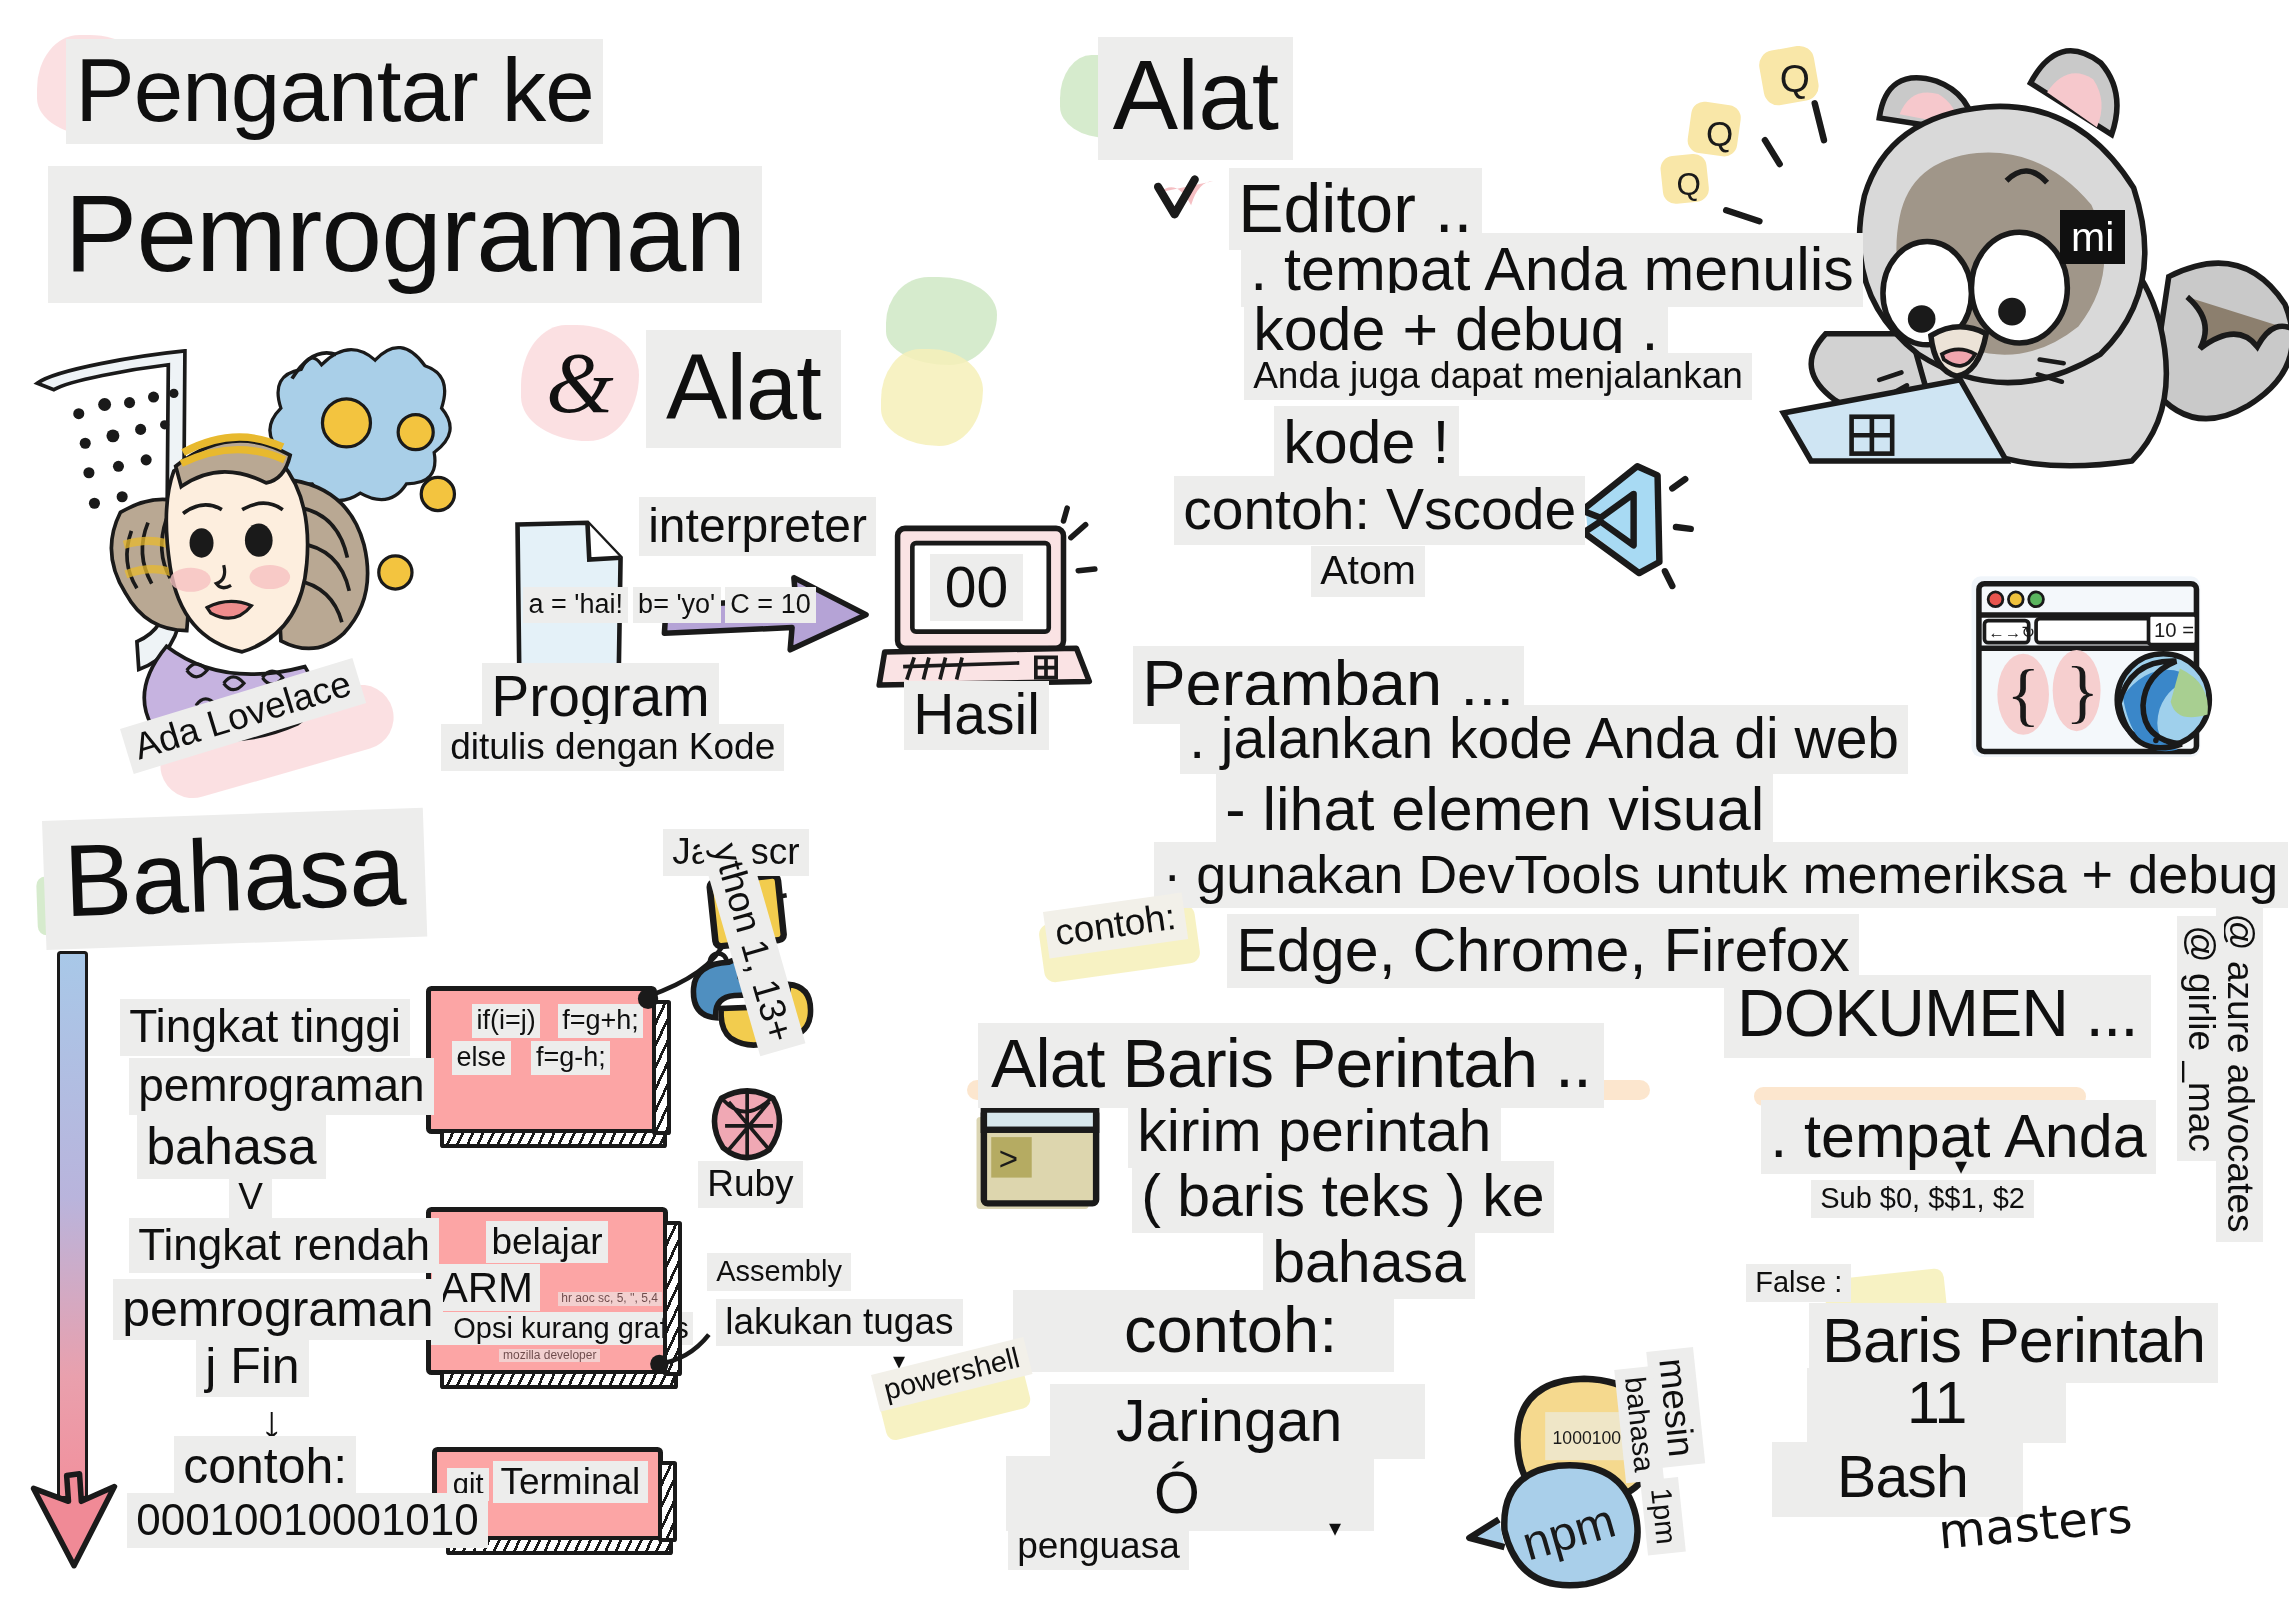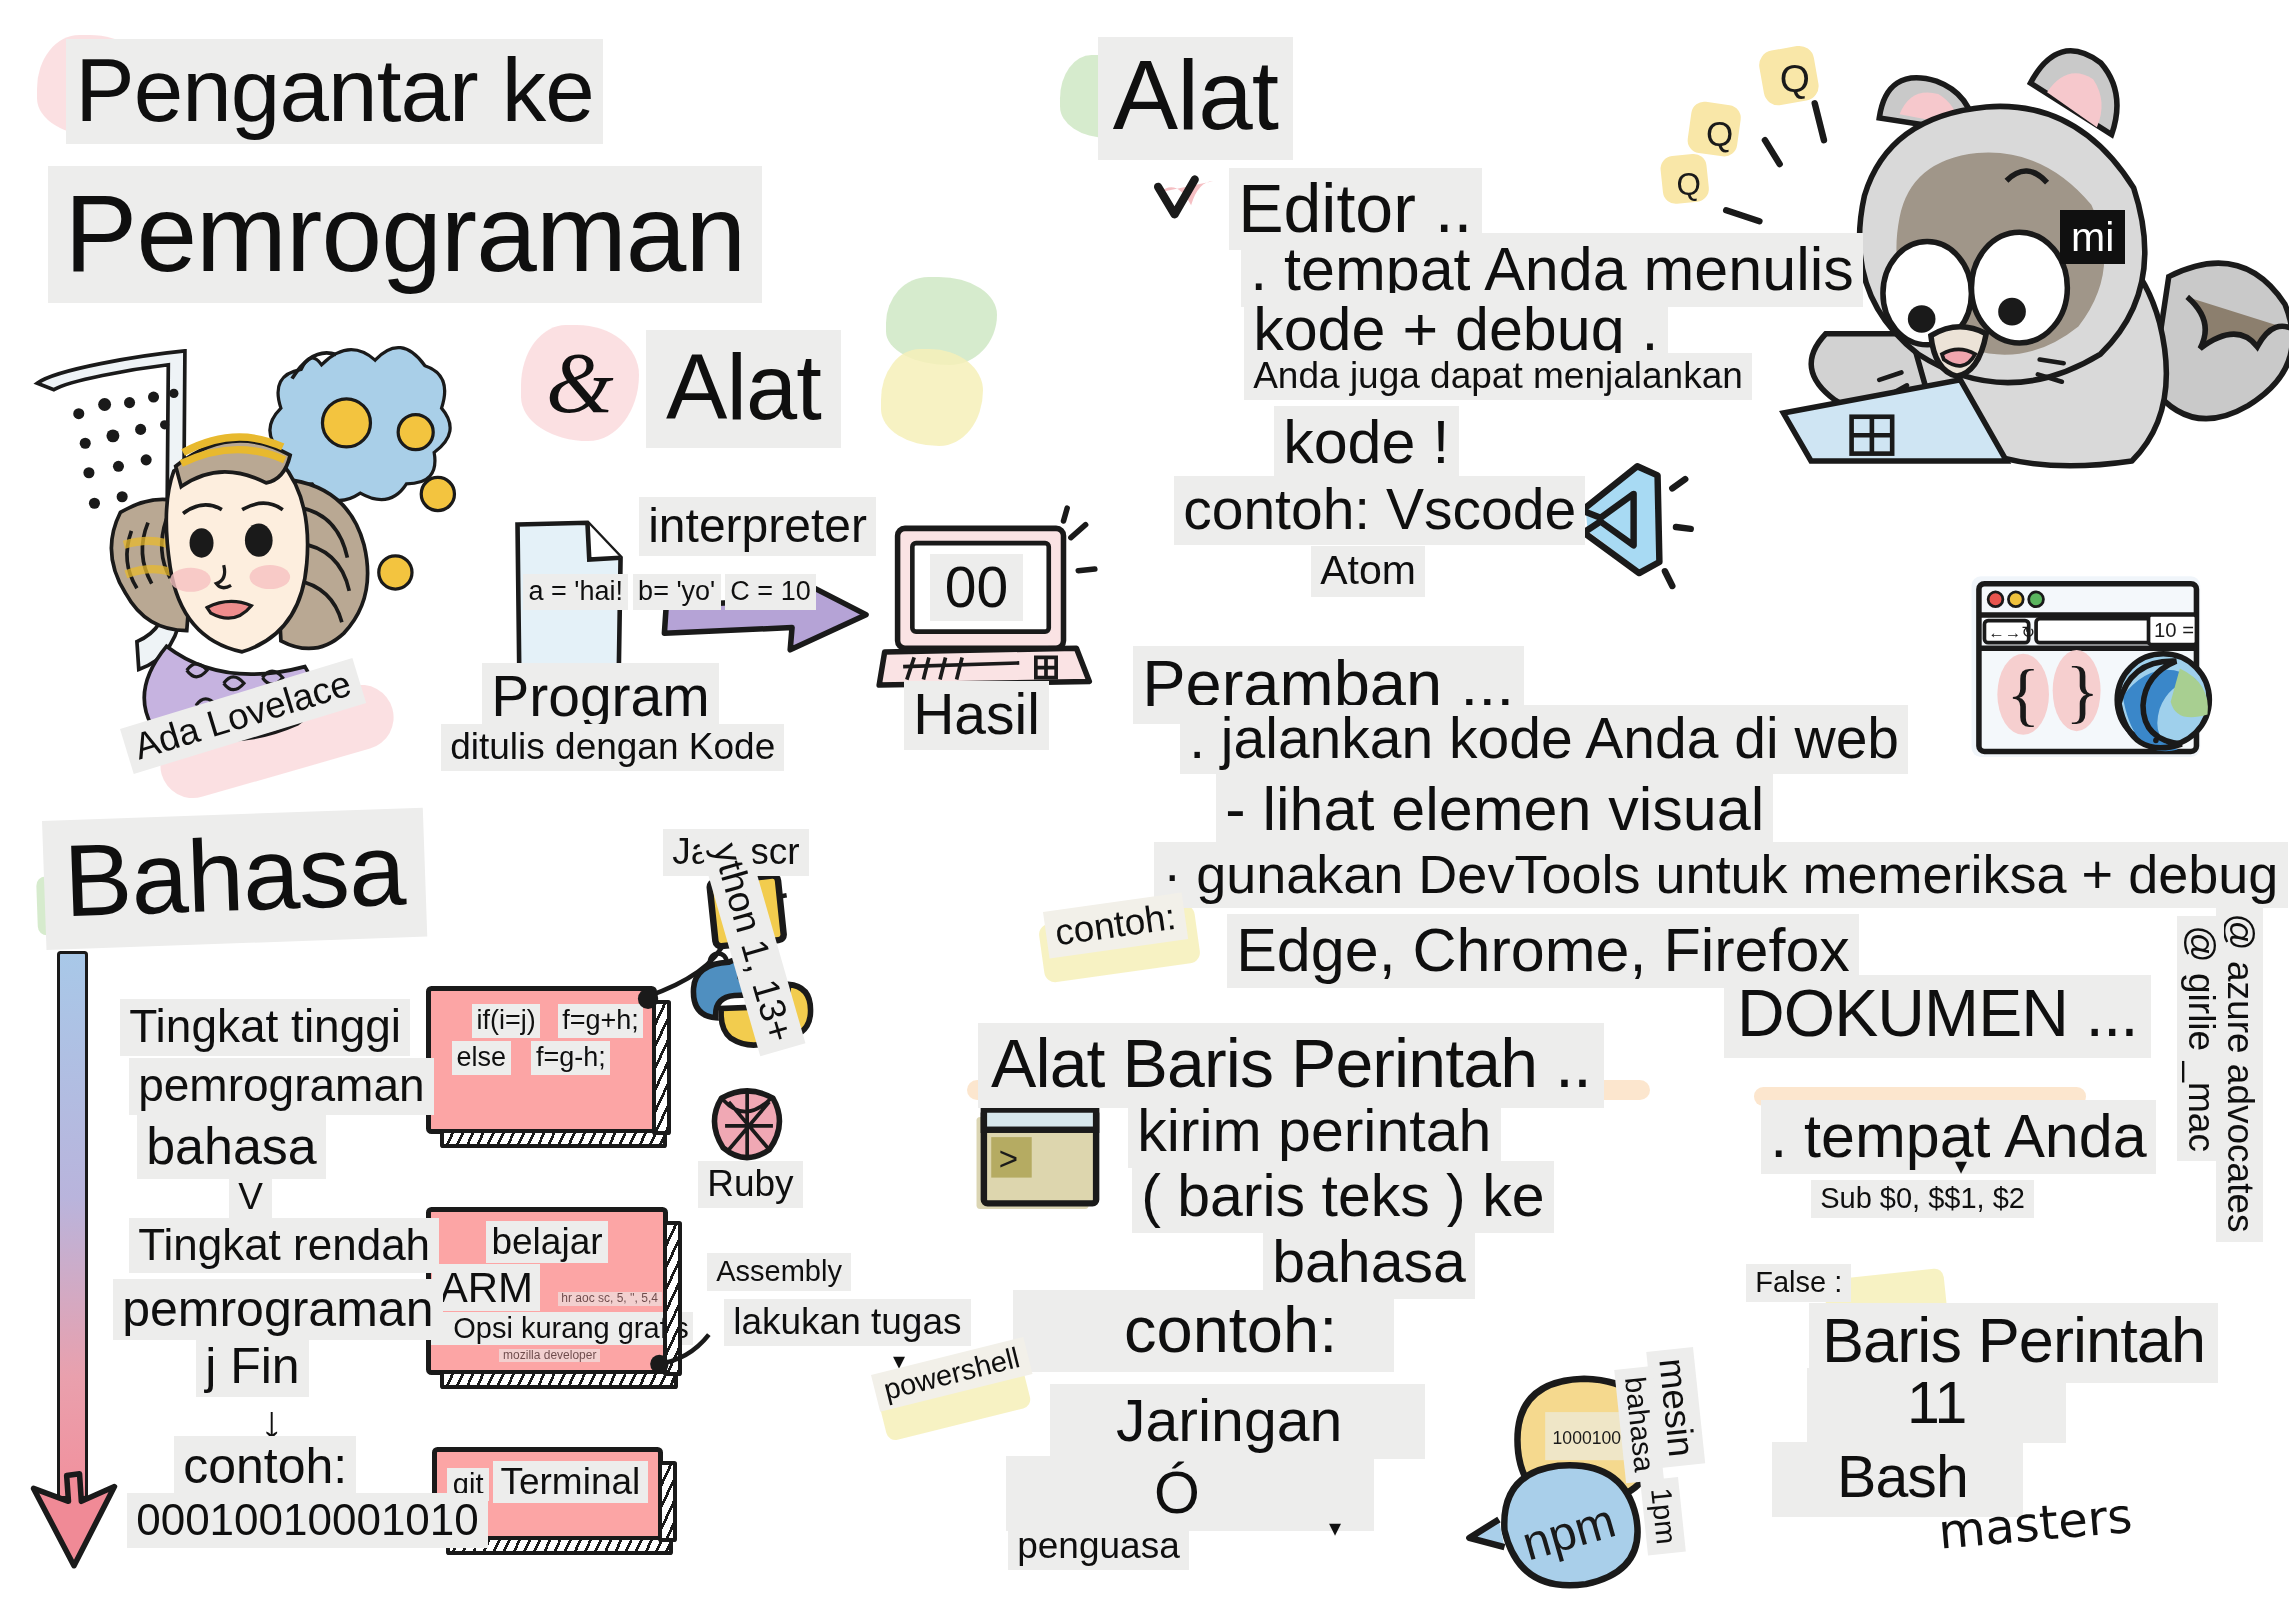--- a/index.html
+++ b/index.html
@@ -166,21 +166,21 @@
 
   <div class="abs layer1" style="left:512px;top:517px;">
     <svg width="115" height="166" viewBox="0 0 125 180">
       <path d="M6 8 L82 6 L118 44 L116 172 L8 176 Z" fill="#e4f1f8" stroke="#1a1a1a" stroke-width="5"></path>
       <path d="M82 6 L84 46 L118 44" fill="#fff" stroke="#1a1a1a" stroke-width="5"></path>
     </svg>
   </div>
   <div class="abs layer2" style="left:523px;top:572px;">
     <div class="hl codeline" style="padding:0.9px 5.5px;">a = 'hai!</div>
     <div class="hl codeline" style="padding:0.9px 5.5px;margin-top:1.8px;">b= 'yo'</div>
-    <div class="hl codeline" style="padding:0.9px 5.5px;margin-top:2px;">C = 10</div>
+    <div class="hl codeline" style="padding:0.9px 5.5px;margin-top:15px;">C = 10</div>
   </div>
 
   <div class="abs layer2" style="left:639px;top:497px;">
     <span class="hl t-med">interpreter</span>
   </div>
   <div class="abs layer1" style="left:657px;top:561px;">
     <svg width="222" height="111" viewBox="0 0 240 120">
       <path d="M10 48 L150 42 L148 18 L226 58 L144 96 L146 72 L8 78 Z" fill="#b5a3d6" stroke="#1a1a1a" stroke-width="6" stroke-linejoin="round"></path>
     </svg>
   </div>
@@ -471,21 +471,21 @@
 
   <div class="abs layer1" style="left:646px;top:1320px;">
     <svg width="111" height="55" viewBox="0 0 120 60">
       <path d="M12 48 q34 -4 56 -32" fill="none" stroke="#1a1a1a" stroke-width="5"></path>
       <circle cx="14" cy="48" r="10" fill="#1a1a1a"></circle>
     </svg>
   </div>
   <div class="abs layer2" style="left:707px;top:1253px;">
     <span class="hl t-xs">Assembly</span>
   </div>
-  <div class="abs layer2" style="left:716px;top:1299px;margin-left:8px;">
+  <div class="abs layer2" style="left:716px;top:1299px;">
     <span class="hl t-sm">lakukan tugas</span>
   </div>
   <div class="abs layer2" style="left:893px;top:1347px;font-size:24px;">▾</div>
 
   <div class="card" style="left:432px;top:1447px;width:231px;height:94px;">
     <div class="card-wash" style="background:#f3c5c5;"></div>
     <div class="shadowbar"></div>
     <div class="shadowside"></div>
     <div style="padding:9.2px 0 0 0;text-align:center;">
       <div class="hl t-xs" style="padding:0 5.5px;">qit</div>

